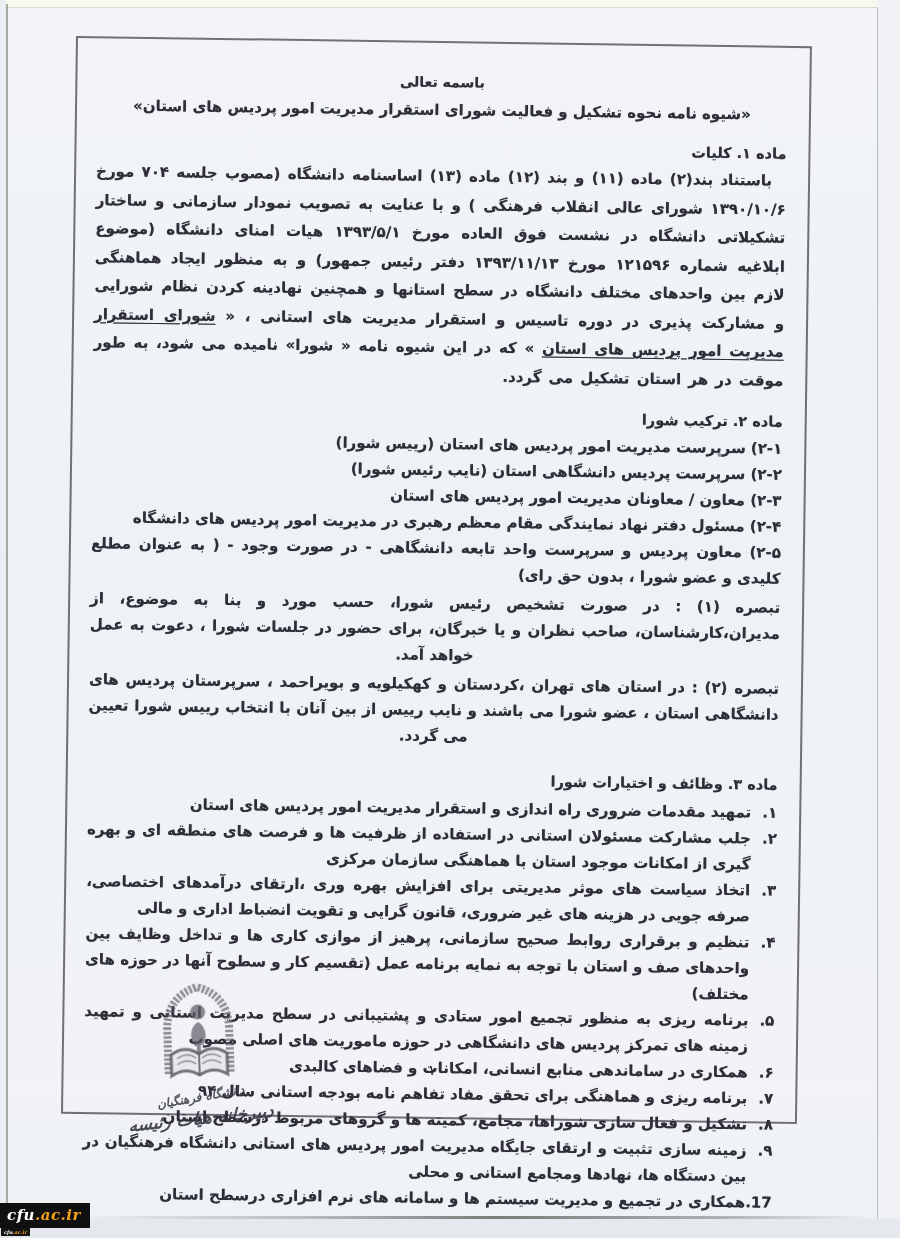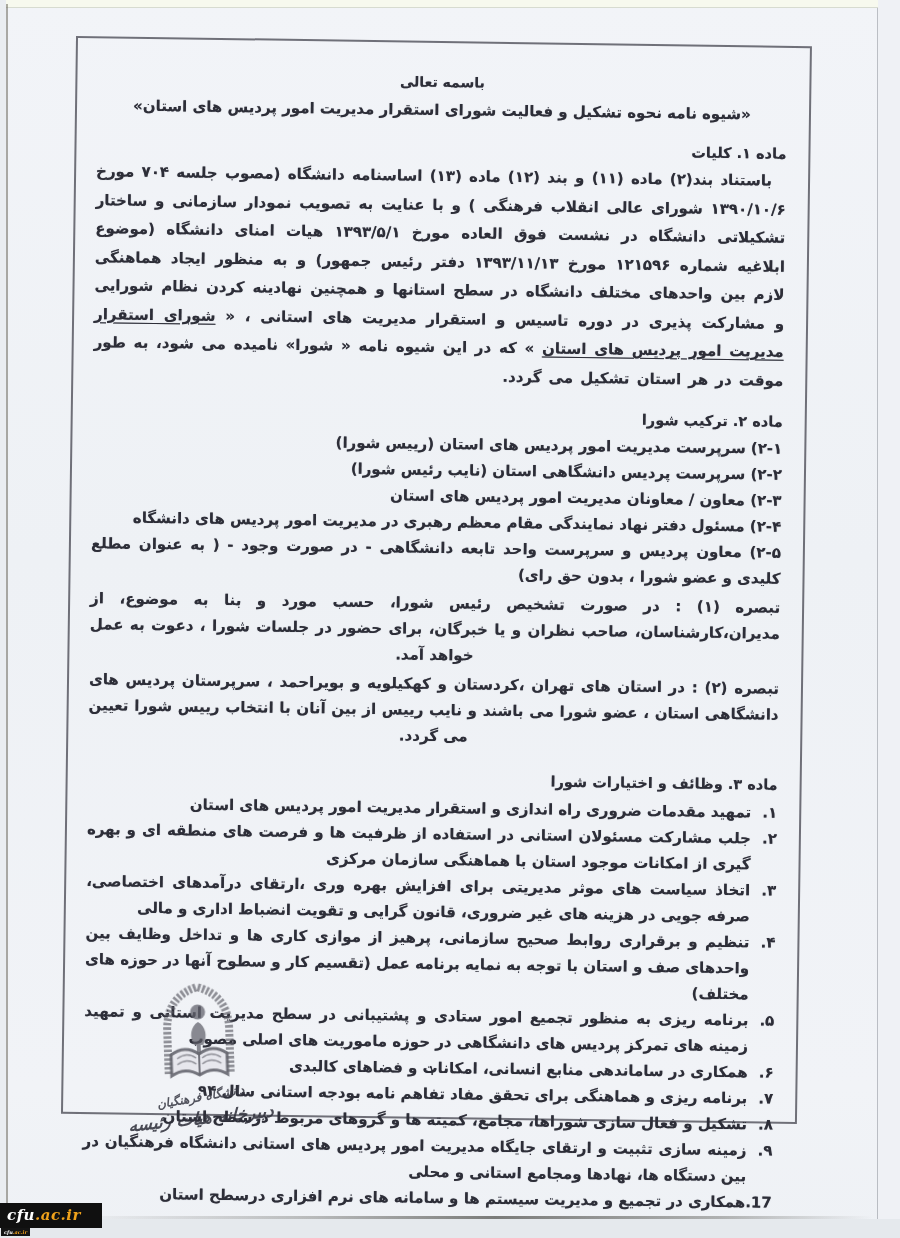--- a/index.html
+++ b/index.html
@@ -58,21 +58,21 @@
   .stamp-uni{direction:rtl;text-align:center;font-size:12px;font-style:italic;color:#3c3d48;
     transform:rotate(-8deg);margin-top:-4px;font-weight:bold;}
   .stamp-hand{direction:rtl;text-align:center;font-size:17px;font-style:italic;font-weight:bold;
     color:#32333e;transform:rotate(-4deg) skewX(-8deg);margin-top:4px;letter-spacing:1px;}
 
   .pagenum{position:absolute;left:428px;top:1062px;font-size:14px;color:#2d2e38;
     text-shadow:0 0 .7px rgba(45,46,58,.6);}
 
   
   .wm{position:absolute;left:0;top:1203px;background:#101010;color:#fff;
-    font-style:italic;font-weight:bold;font-size:15px;padding:3px 21px 4px 7px;
+    font-style:italic;font-weight:bold;font-size:15px;padding:3px 9px 4px 7px;
     font-family:"DejaVu Serif",serif;letter-spacing:.5px;}
   .wm .suffix{color:#f0a21b;}
   .wm-mini{position:absolute;left:1px;top:1228px;background:#141414;color:#fff;
     font-style:italic;font-weight:bold;font-size:5px;padding:1px 3px;
     font-family:"DejaVu Serif",serif;}
   .wm-mini .suffix{color:#f0a21b;}
 </style>
 </head>
 <body>
 

